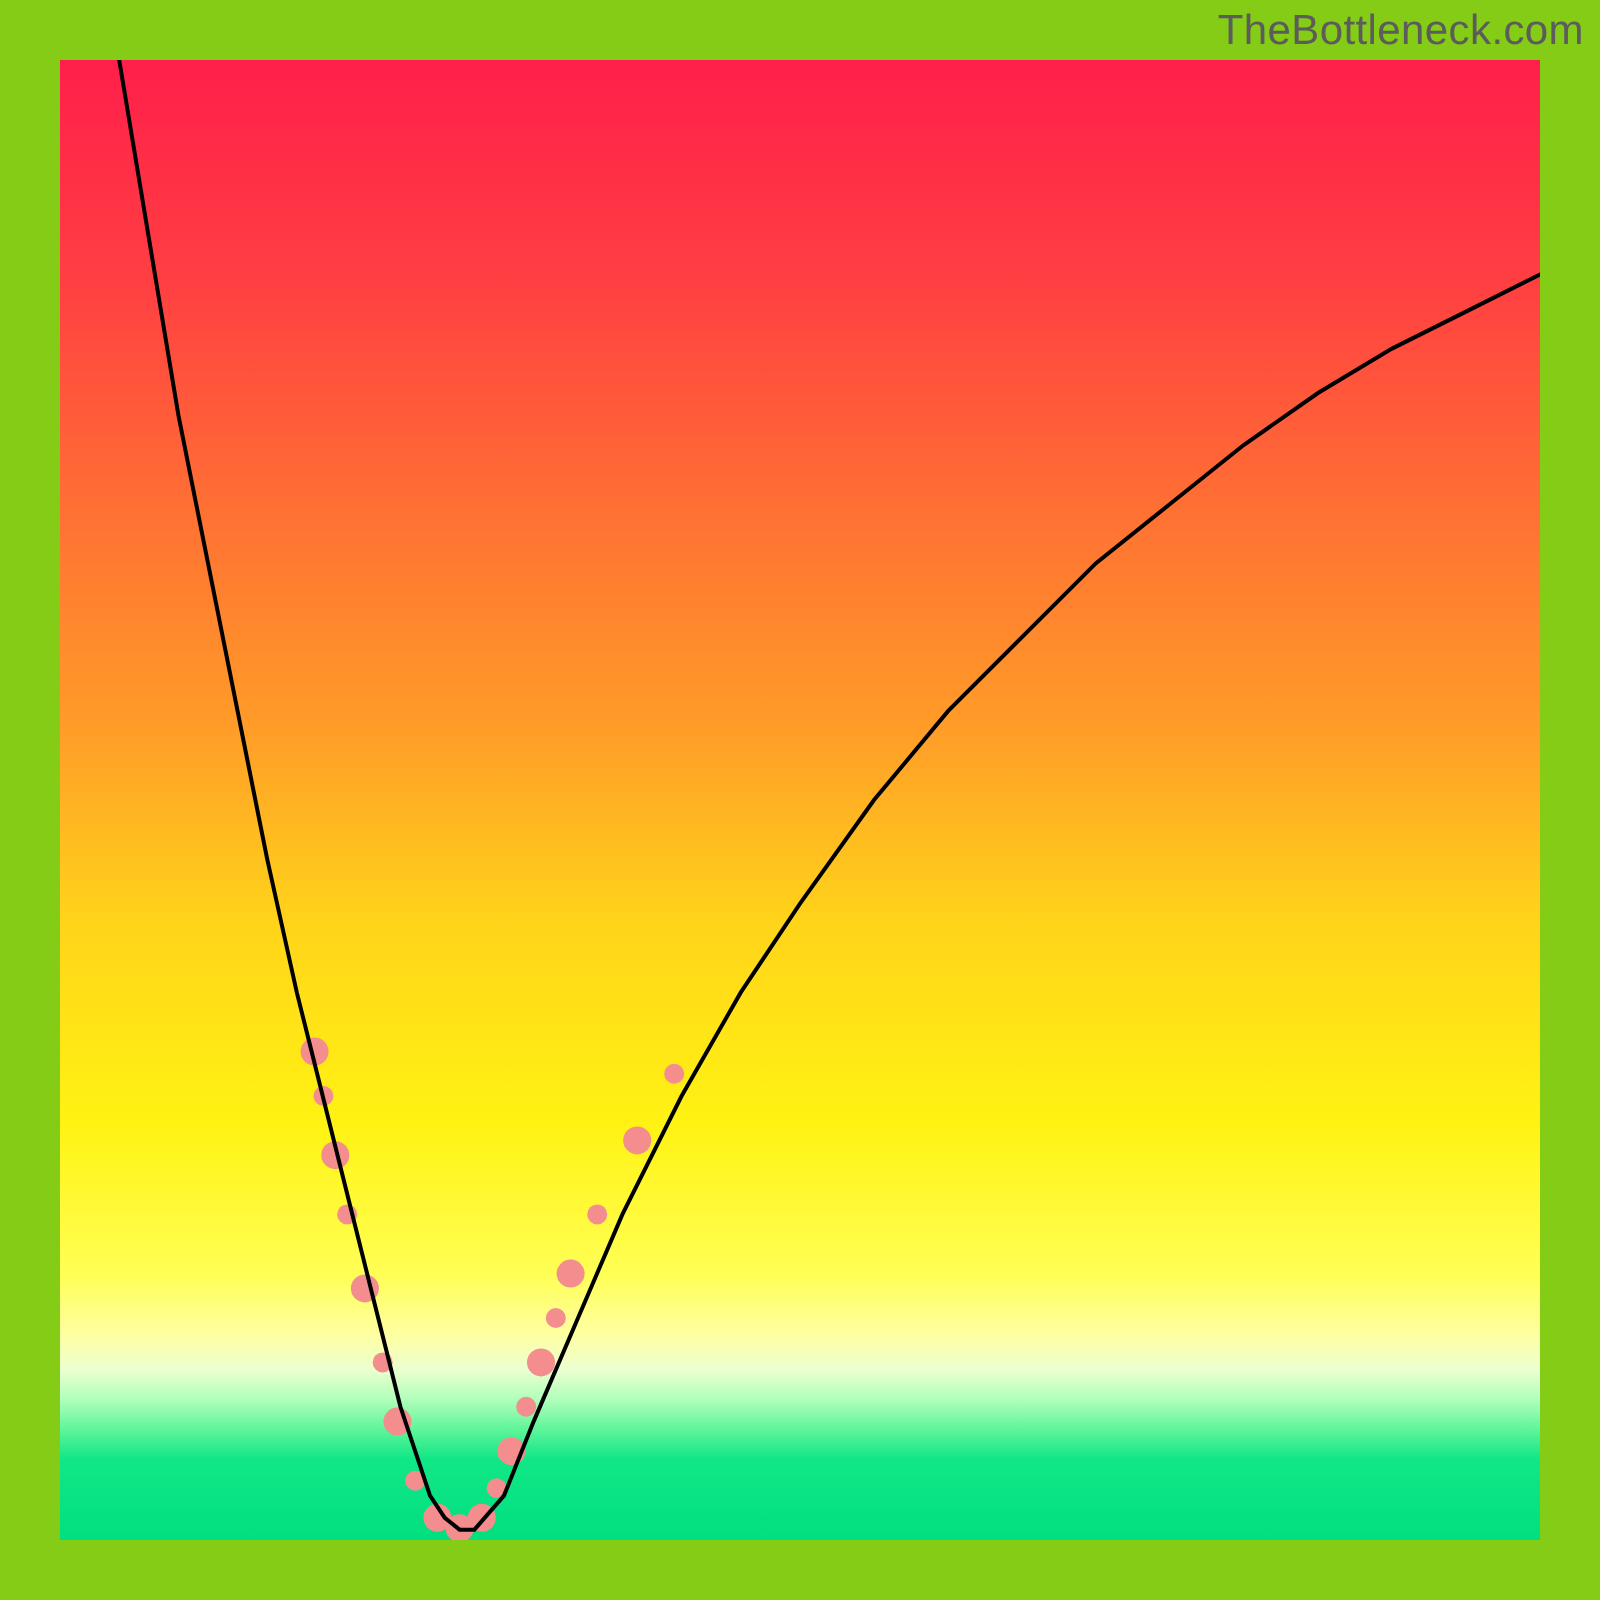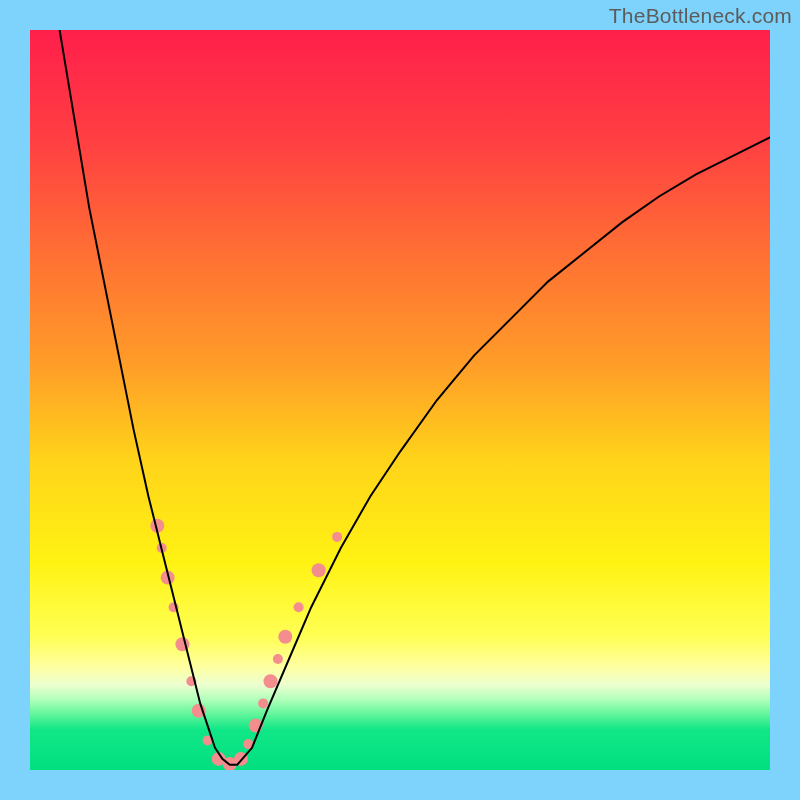--- a/index.html
+++ b/index.html
@@ -8,21 +8,21 @@
     width: 800px;
     height: 800px;
     overflow: hidden;
     background: #000;
     font-family: Arial, Helvetica, sans-serif;
   }
   .frame {
     position: absolute;
     left: 0; top: 0;
     width: 800px; height: 800px;
-    background: #7dd3fc;
+    background: #84cc16;
   }
   .plot-area {
     position: absolute;
     left: 30px;
     top: 30px;
     width: 740px;
     height: 740px;
     overflow: hidden;
   }
   .gradient {

